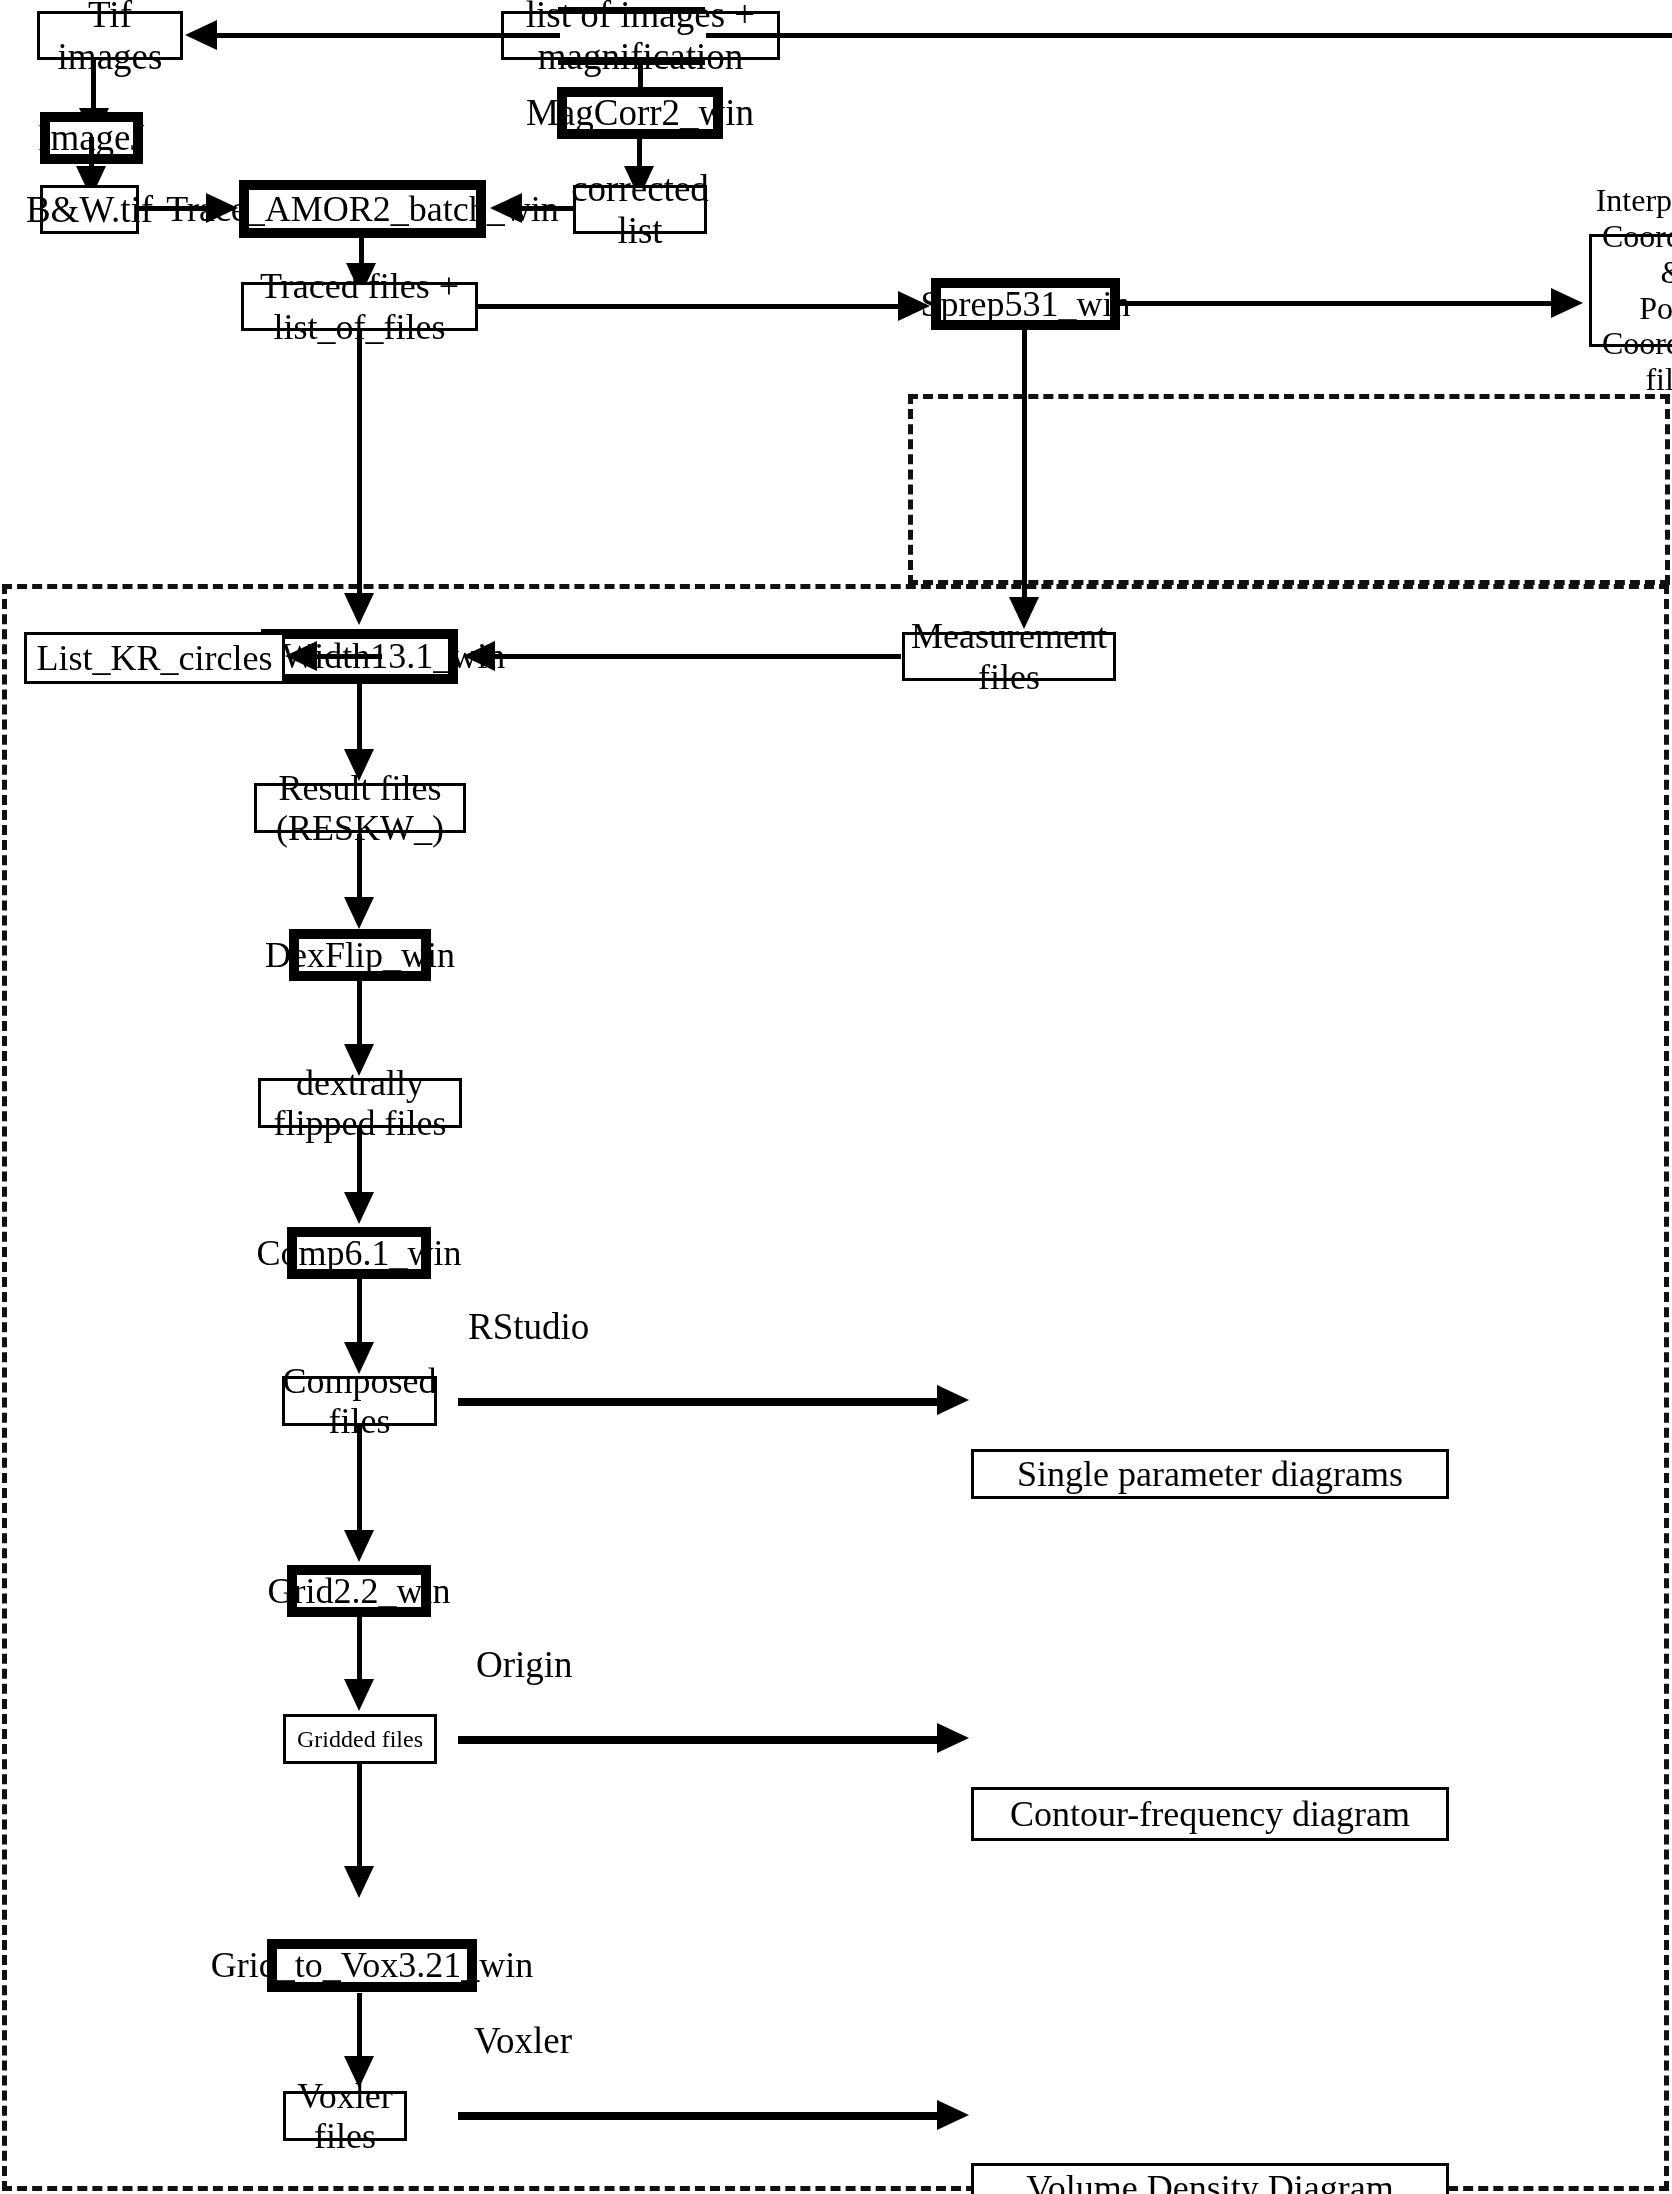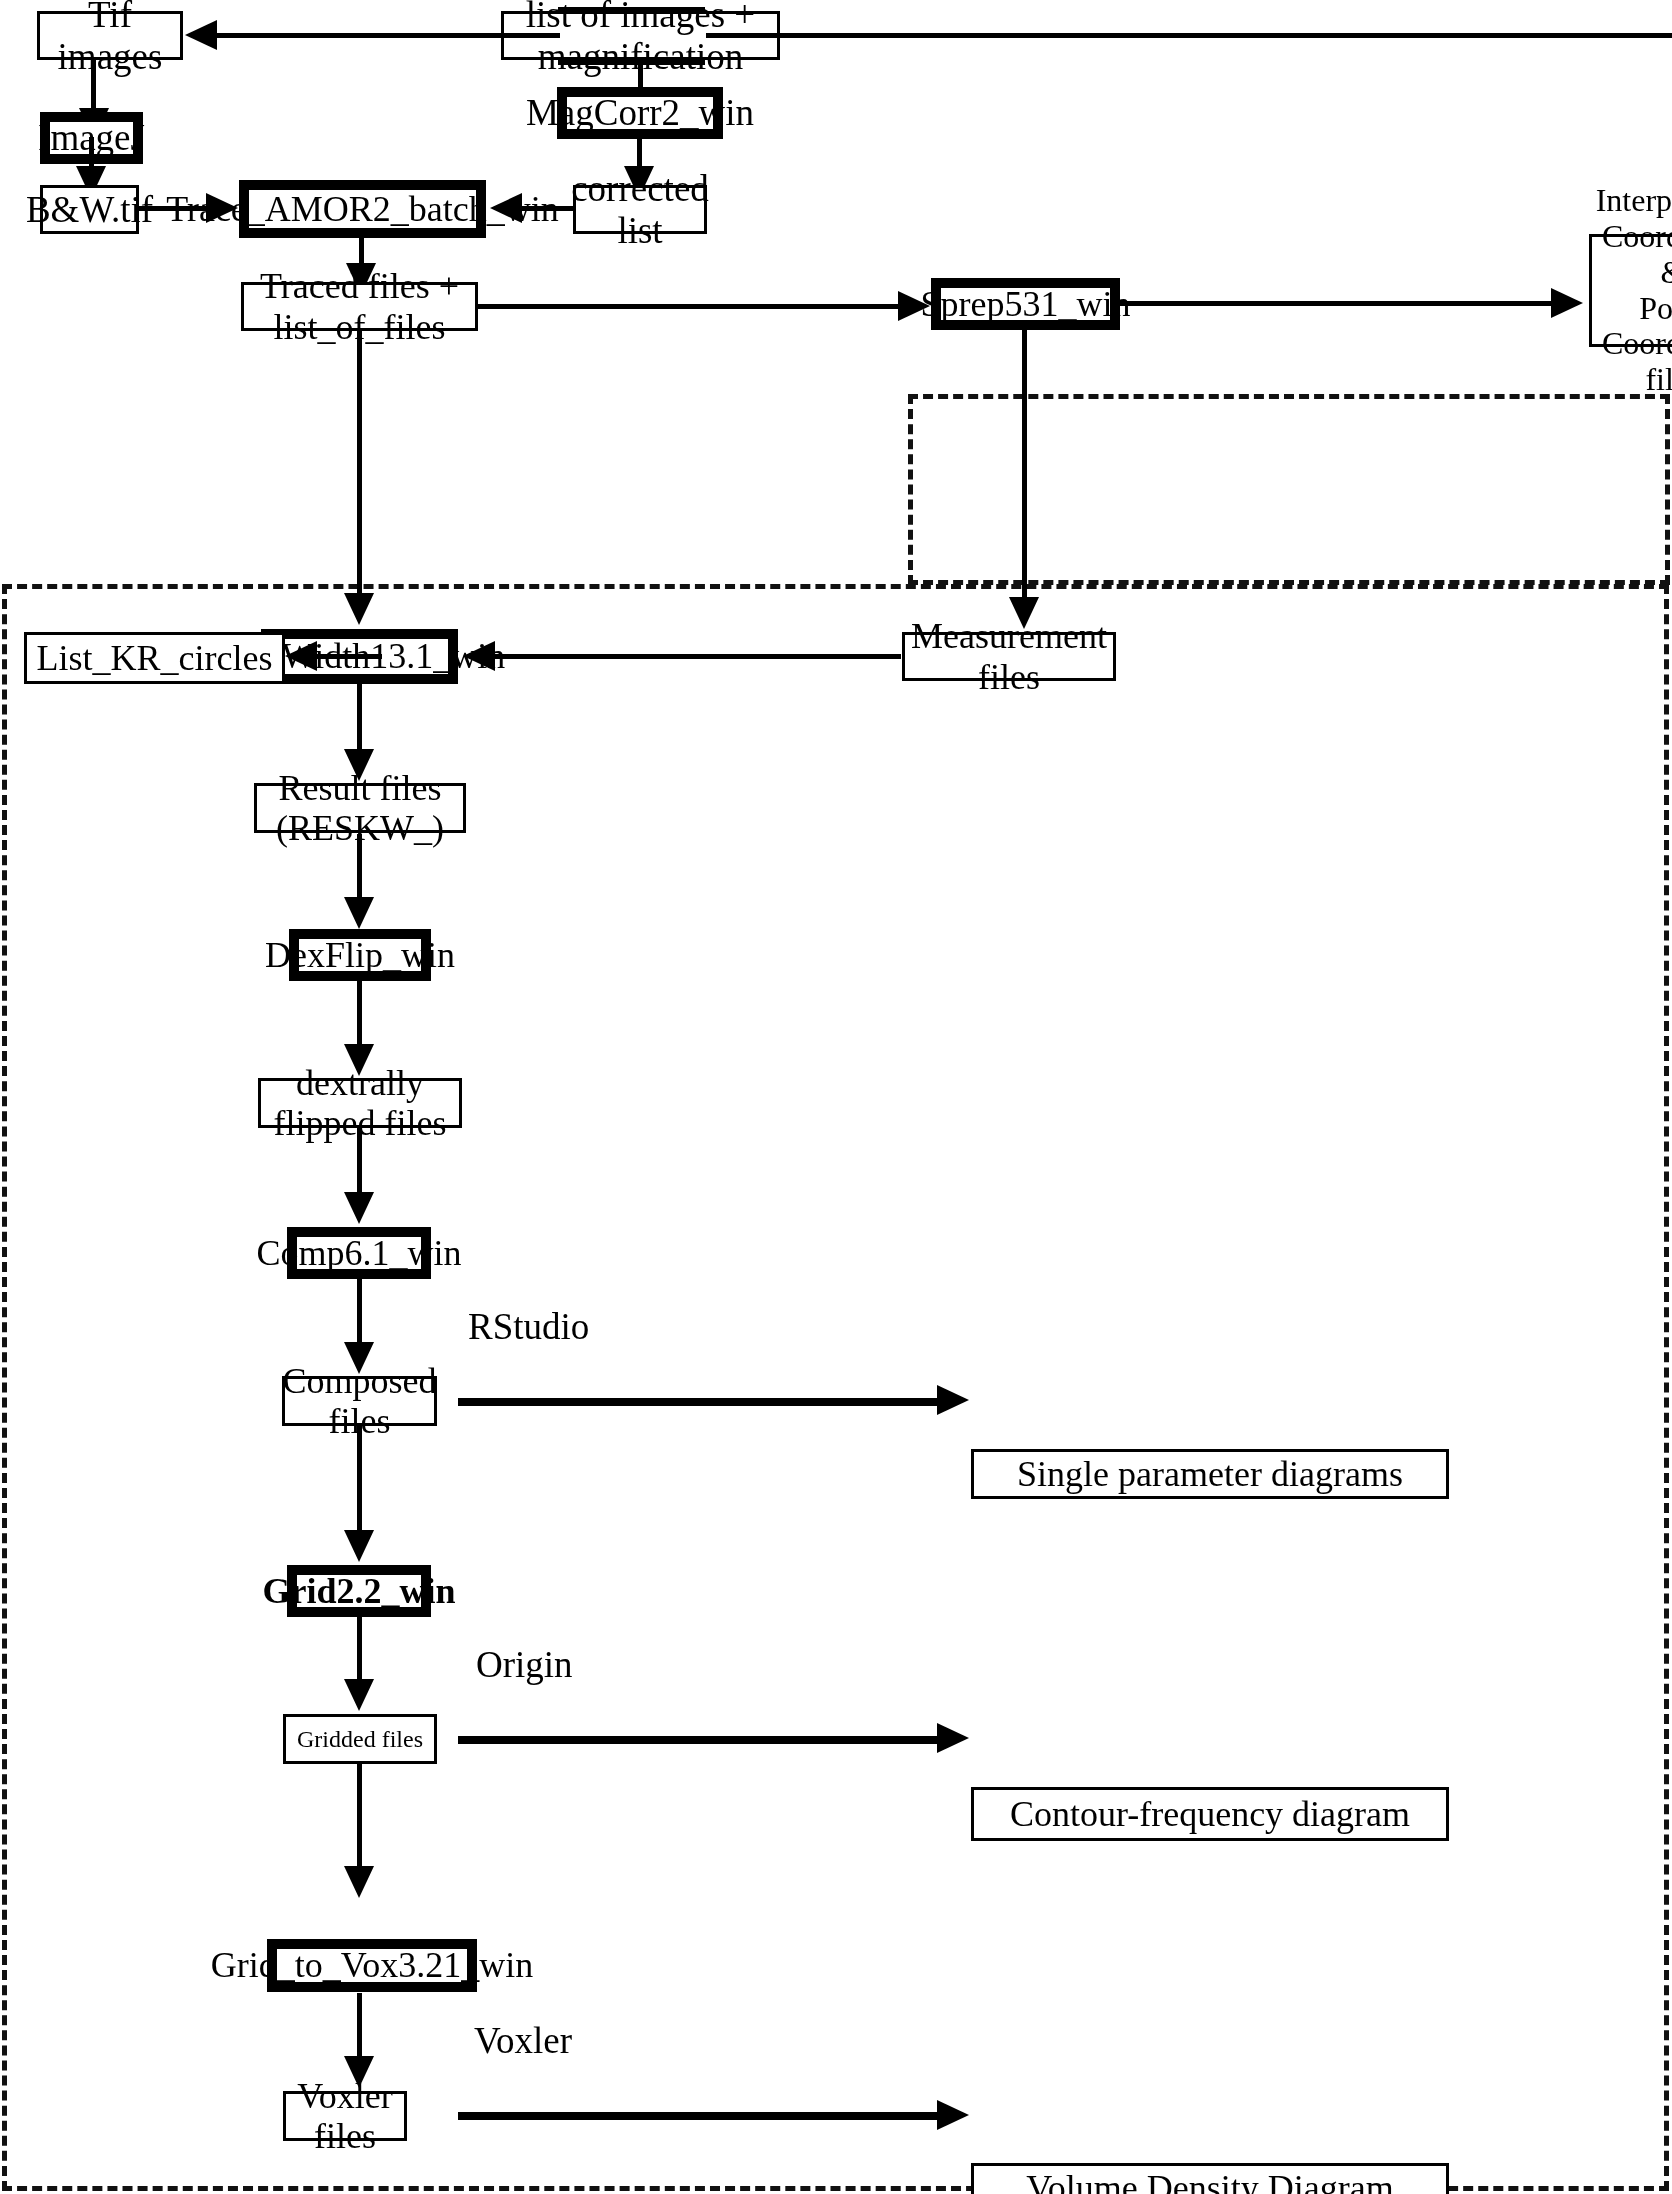--- a/index.html
+++ b/index.html
@@ -247,21 +247,21 @@
   <div class="line thickh" style="left:458px; top:1398px; width:481px;"></div>
   <div class="arrow right" style="left:937px; top:1385px;"></div>
   <div class="edge-label" style="left:468px; top:1305px; font-size:37px;">RStudio</div>
 
   <div class="node thin" style="left:971px; top:1449px; width:478px; height:50px; font-size:36px;">Single parameter diagrams</div>
 
   <div class="line v" style="left:357px; top:1426px; width:4.9px; height:71px;"></div>
   <div class="arrow down" style="left:344px; top:1530px;"></div>
   <div class="line v" style="left:357px; top:1497px; width:4.9px; height:40px;"></div>
 
-  <div class="node thick" style="left:287px; top:1565px; width:144px; height:52px; font-size:36px;font-weight:bold;">Grid2.2_win</div>
+  <div class="node thick" style="left:287px; top:1565px; width:144px; height:52px; font-size:36px;">Grid2.2_win</div>
 
   <div class="line v" style="left:357px; top:1616px; width:4.9px; height:71px;"></div>
   <div class="arrow down" style="left:344px; top:1679px;"></div>
 
   <div class="node thin" style="left:283px; top:1714px; width:154px; height:50px; font-size:24px;">Gridded files</div>
 
   <div class="line thickh" style="left:458px; top:1736px; width:481px;"></div>
   <div class="arrow right" style="left:937px; top:1723px;"></div>
   <div class="edge-label" style="left:476px; top:1643px; font-size:37px;">Origin</div>
 

